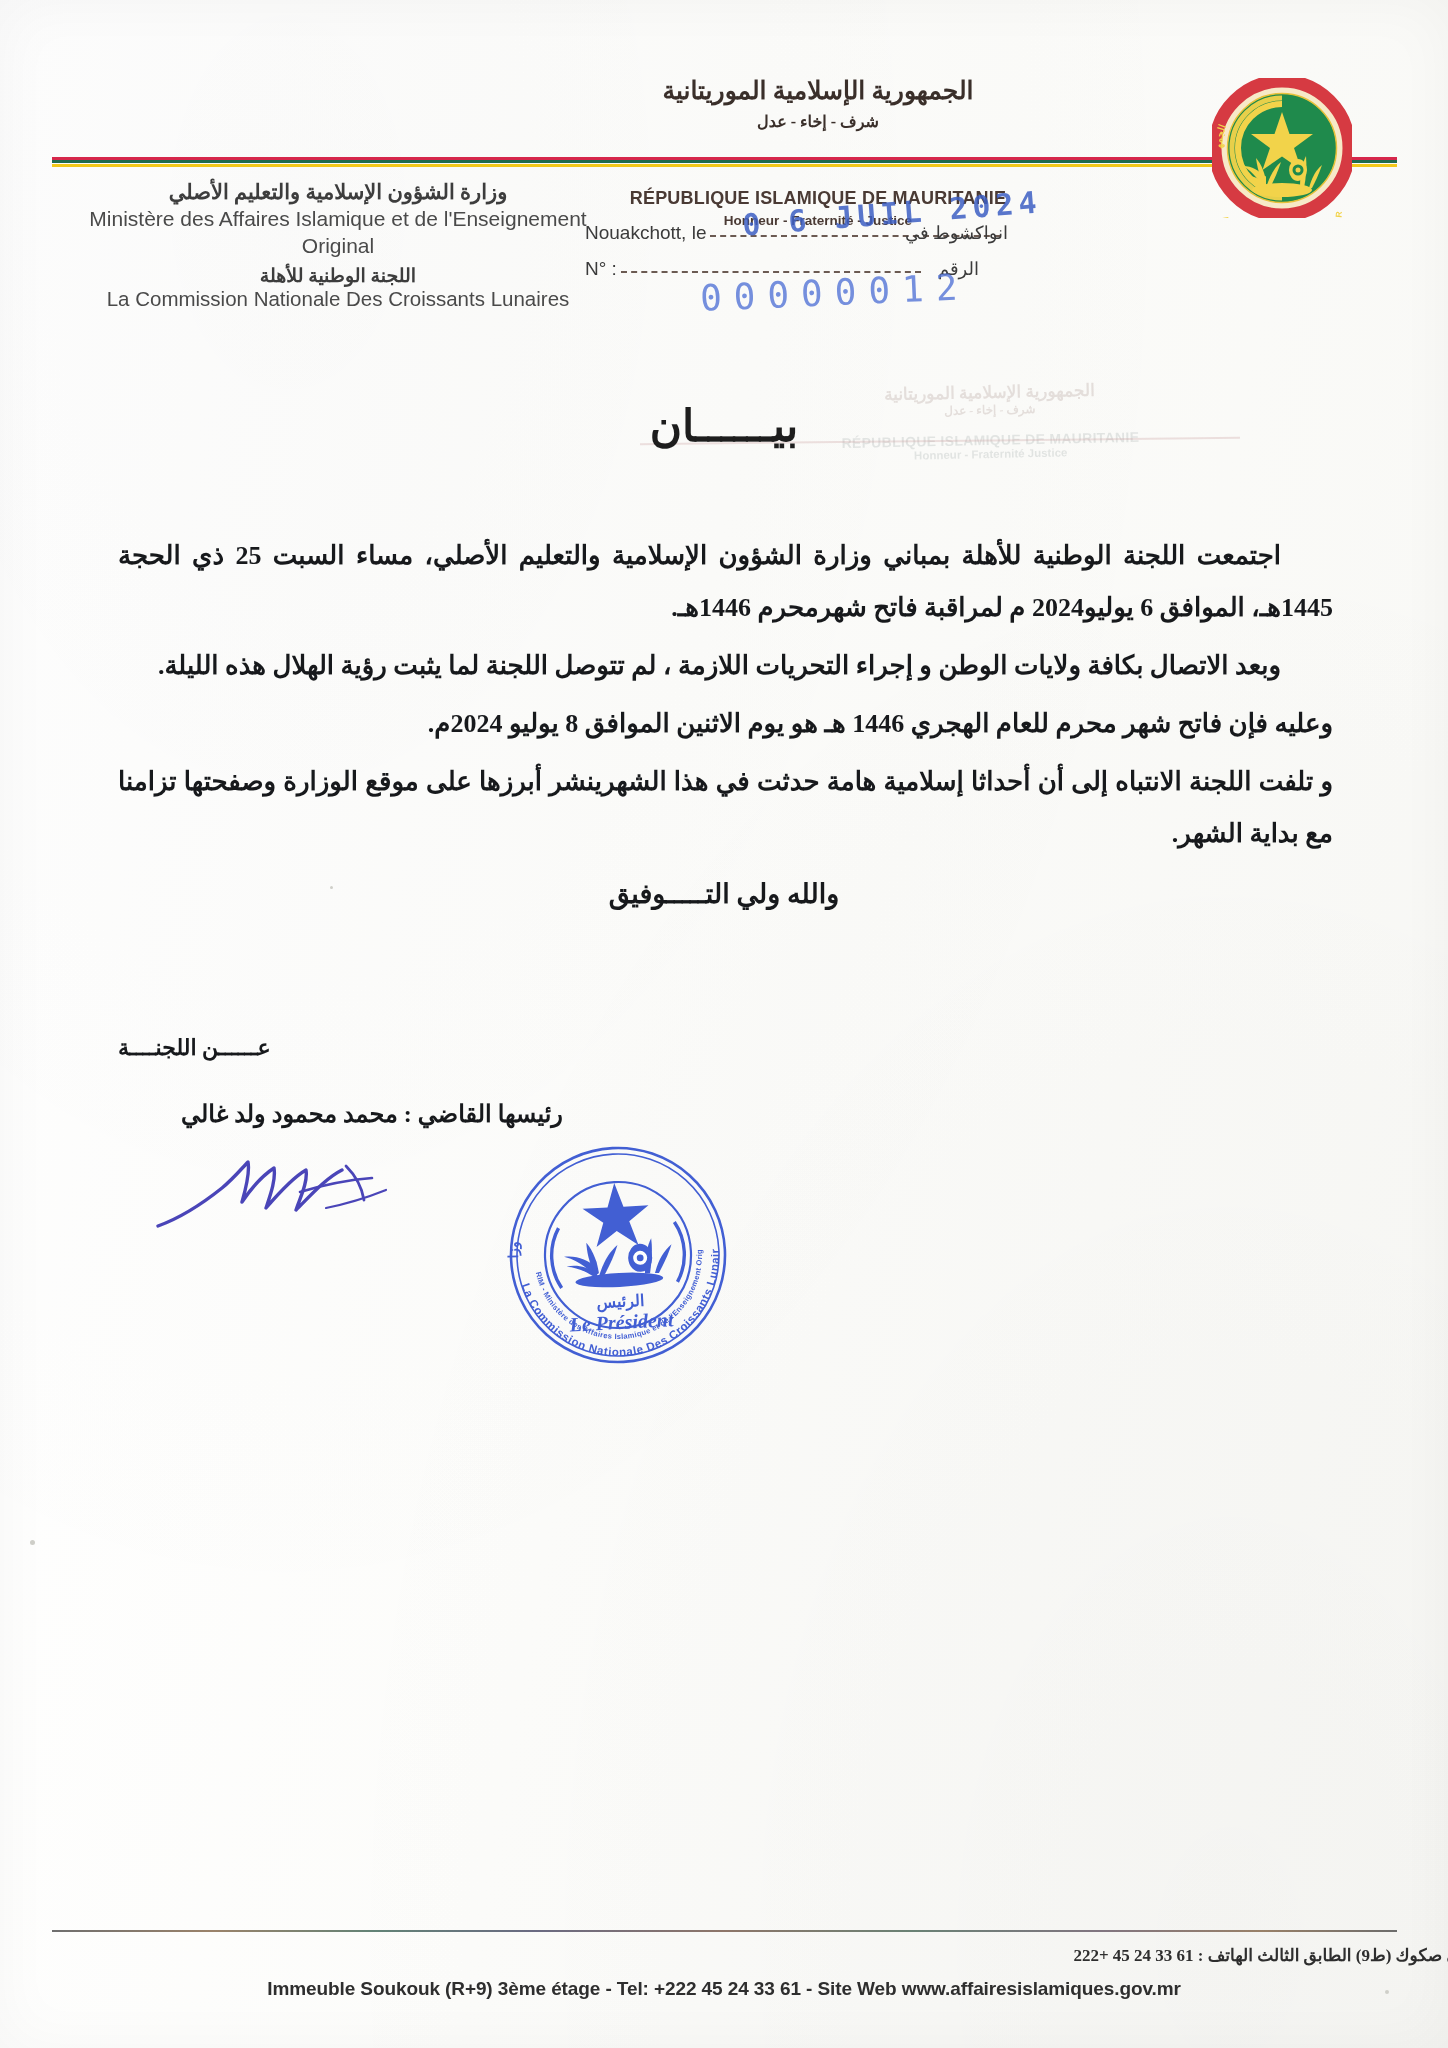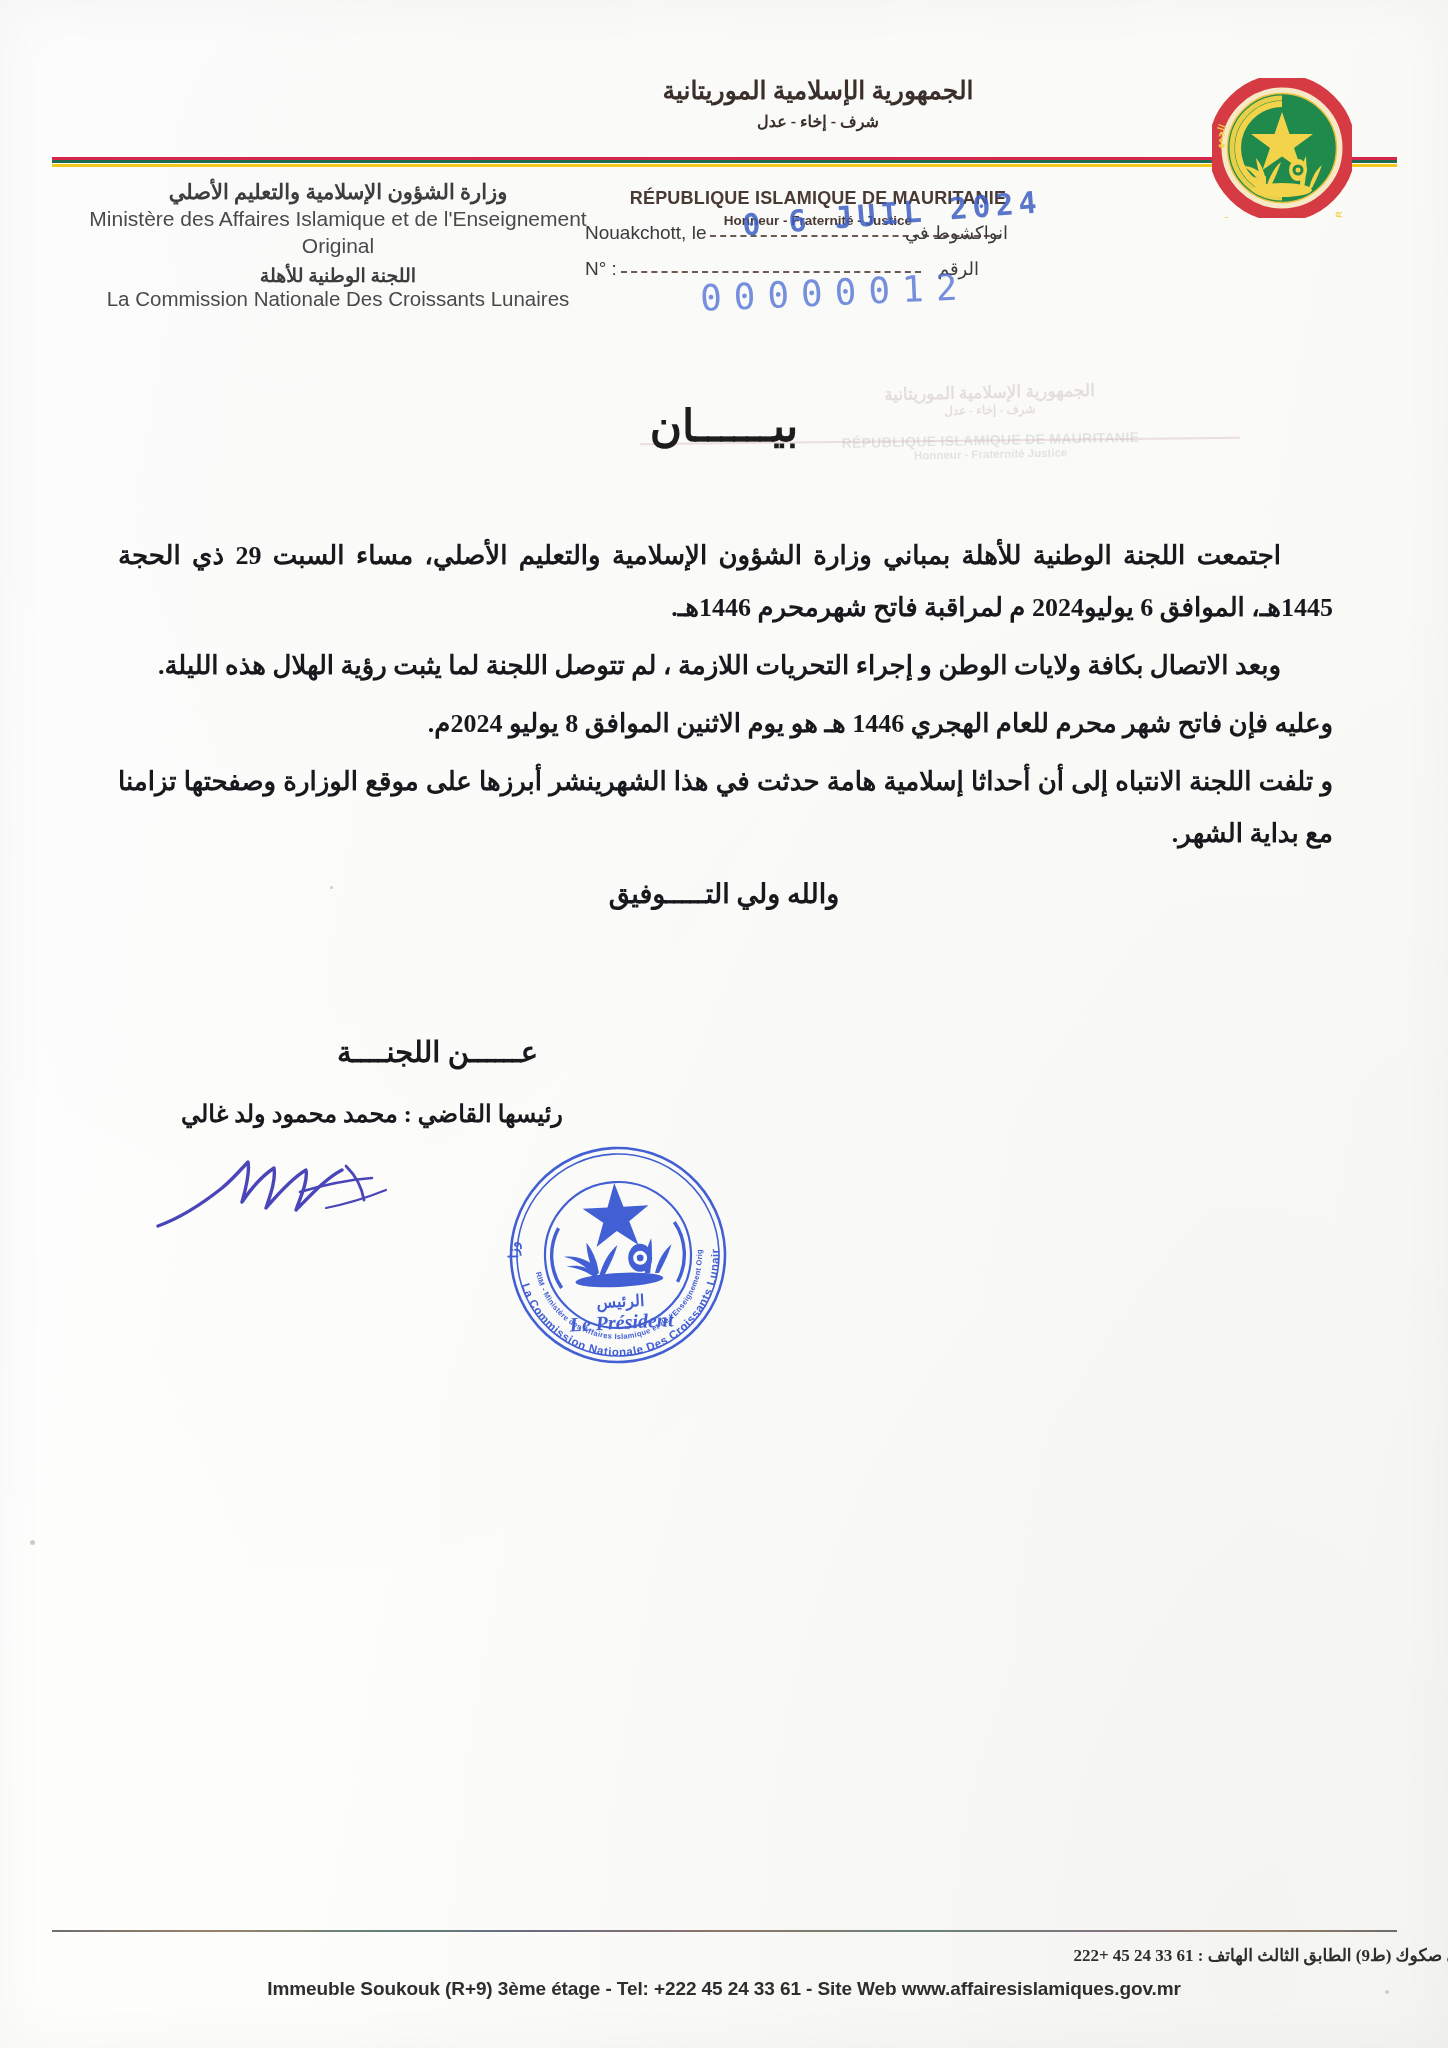--- a/index.html
+++ b/index.html
@@ -309,23 +309,23 @@
     direction: rtl;
     color: #17191c;
   }
 
   
   .sig-onbehalf {
     position: absolute;
     left: 118px;
     top: 1035px;
     width: 420px;
-    text-align: right;
-    font-family: "Liberation Serif", "DejaVu Serif", serif;
-    font-size: 29px;
+    text-align: left;
+    font-family: "Liberation Serif", "DejaVu Serif", serif;
+    font-size: 22px;
     font-weight: bold;
     direction: rtl;
     color: #17191c;
   }
   .sig-name {
     position: absolute;
     left: 112px;
     top: 1100px;
     width: 520px;
     text-align: center;
@@ -485,21 +485,21 @@
     <div class="g1">الجمهورية الإسلامية الموريتانية</div>
     <div class="g2">شرف - إخاء - عدل</div>
     <div class="g3">RÉPUBLIQUE ISLAMIQUE DE MAURITANIE</div>
     <div class="g4">Honneur - Fraternité  Justice</div>
   </div>
   <div class="ghost-rule"></div>
 
   <div class="doc-title">بيــــــان</div>
 
   <div class="body-block">
-    <p class="indent">اجتمعت اللجنة الوطنية للأهلة بمباني وزارة الشؤون الإسلامية والتعليم الأصلي، مساء السبت 29 ذي الحجة 1445هـ، الموافق 6 يوليو2024 م لمراقبة فاتح  شهرمحرم  1446هـ.</p>
+    <p class="indent">اجتمعت اللجنة الوطنية للأهلة بمباني وزارة الشؤون الإسلامية والتعليم الأصلي، مساء السبت 25 ذي الحجة 1445هـ، الموافق 6 يوليو2024 م لمراقبة فاتح  شهرمحرم  1446هـ.</p>
     <p class="indent">وبعد الاتصال بكافة ولايات الوطن و إجراء التحريات اللازمة ، لم تتوصل اللجنة لما يثبت رؤية الهلال هذه الليلة.</p>
     <p>وعليه فإن فاتح شهر محرم للعام الهجري 1446 هـ هو يوم الاثنين الموافق 8 يوليو 2024م.</p>
     <p>و تلفت اللجنة الانتباه إلى أن أحداثا إسلامية هامة حدثت في هذا الشهرينشر أبرزها على موقع الوزارة وصفحتها تزامنا مع بداية الشهر.</p>
   </div>
   <div class="closing">والله ولي التـــــوفيق</div>
 
   <div class="sig-onbehalf">عــــــن اللجنــــة</div>
   <div class="sig-name">رئيسها القاضي : محمد محمود ولد غالي</div>
 
   <div class="handsign">

